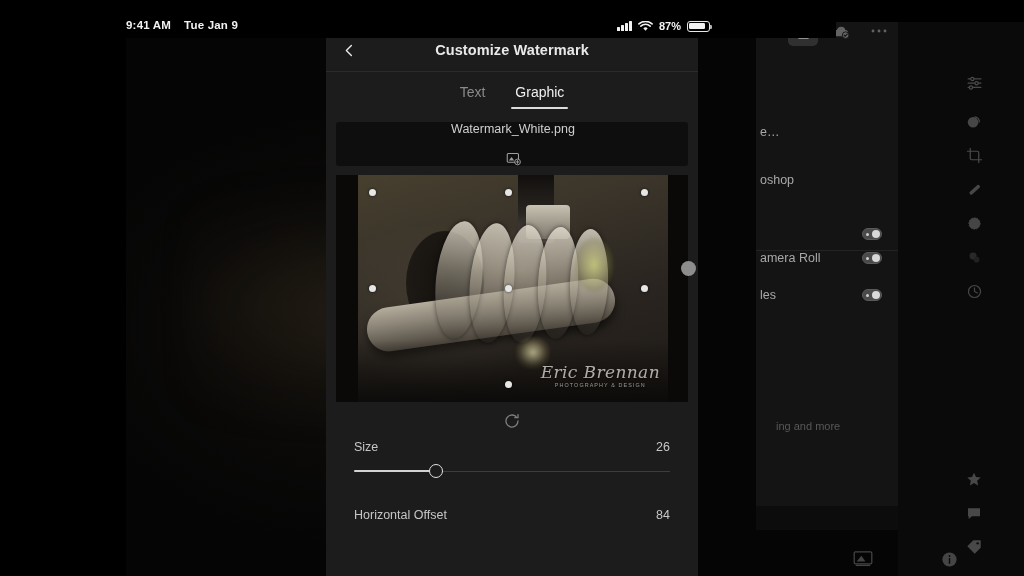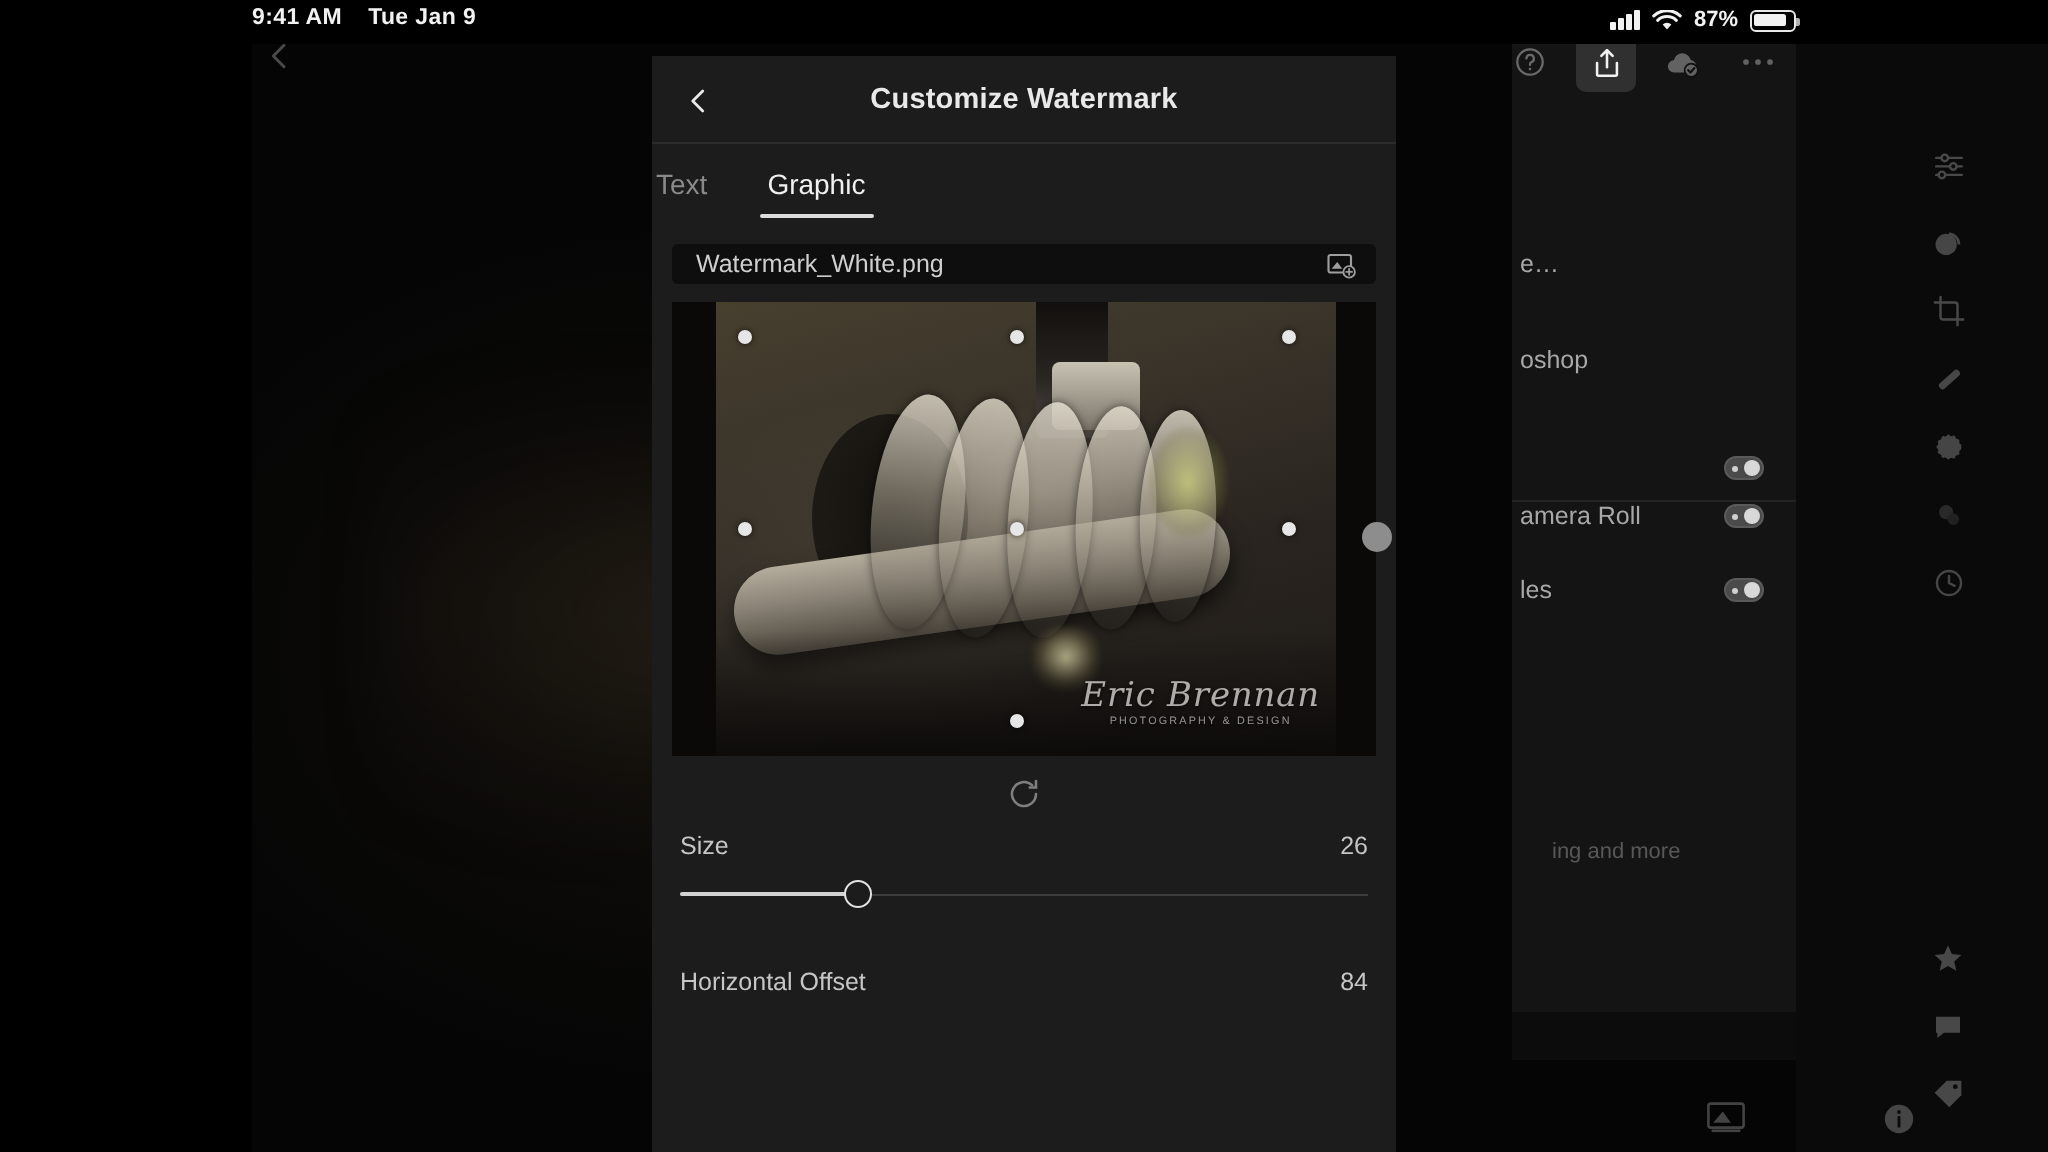--- a/index.html
+++ b/index.html
@@ -11,22 +11,22 @@
   }
   #screen {
     position: relative;
     width: 1024px; height: 576px;
     background: #000;
     overflow: hidden;
   }
 
   
   #statusbar {
-    position: absolute; top: 0; left: 0;
-    width: 1024px; height: 22px;
+    position: absolute; top: 16px; left: 0;
+    width: 836px; height: 22px;
     background: #000;
     z-index: 60;
   }
   #status-left {
     position: absolute; left: 126px; top: 3px;
     display: flex; align-items: center; gap: 13px;
     color: #f2f2f2; font-size: 11.5px; font-weight: bold;
     letter-spacing: .2px;
   }
   #status-right {
@@ -179,41 +179,42 @@
     position: absolute; left: 10px; top: 9px;
     width: 26px; height: 26px;
     display:flex; align-items:center; justify-content:center;
   }
   #modal-title {
     color: #e9e9e9; font-size: 14.5px; font-weight: bold;
     letter-spacing: .1px;
   }
   #tabs {
     height: 44px;
-    display: flex; align-items: center; 
+    display: flex; align-items: center; justify-content: center;
     gap: 26px;
   }
   .tab {
     position: relative;
     font-size: 14px; padding: 4px 2px 9px;
     color: #8a8a8a;
   }
   .tab.active { color: #f0f0f0; font-weight: normal; }
   .tab.active::after {
     content:''; position:absolute; left: -2px; right: -2px; bottom: 0;
     height: 2px; background: #dcdcdc; border-radius: 1px;
   }
 
   #file-field {
     margin: 6px 10px 0;
-    height: 20px;
+    height: 44px;
     background: #0e0e0e;
     border-radius: 3px;
     display: flex; align-items: center; justify-content: space-between;
     padding: 0 10px 0 12px;
+    flex-direction: column;
   }
   #file-name { color: #cfcfcf; font-size: 12.5px; }
   #file-pick-icon { opacity: .72; display:flex; }
 
   
   #preview {
     position: relative;
     margin: 9px 10px 0;
     height: 227px;
     background: #0a0908;
@@ -298,21 +299,21 @@
     position: absolute; width: 7px; height: 7px;
     border-radius: 50%; background: #e6e6e6;
     box-shadow: 0 0 3px rgba(0,0,0,.7);
   }
 
   #reset-row {
     height: 38px; display: flex; align-items: center; justify-content: center;
   }
   #reset-btn { opacity: .62; display:flex; }
 
-  .slider-block { margin: 0 14px; text-align: right; }
+  .slider-block { margin: 0 28px; text-align: right; }
   .slider-head {
     display: flex; align-items: baseline; justify-content: space-between;
     margin-bottom: 10px;
   }
   .slider-label { color: #c6c6c6; font-size: 12.5px; }
   .slider-value { color: #c6c6c6; font-size: 12.5px; }
   .slider-track {
     position: relative; height: 14px;
   }
   .slider-track .rail {

